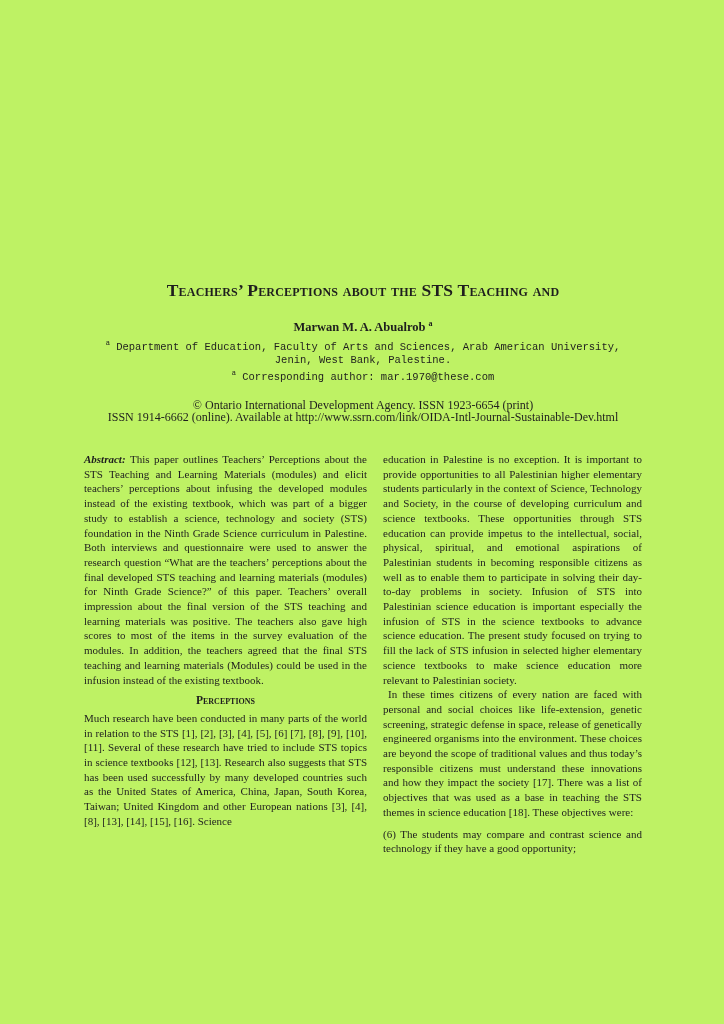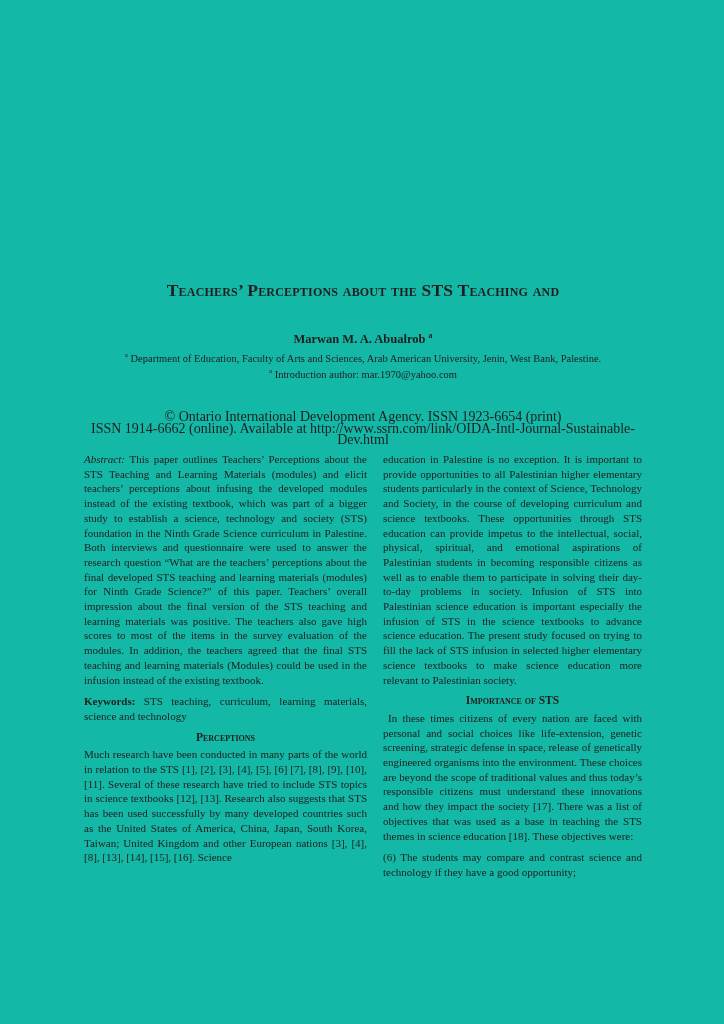--- a/index.html
+++ b/index.html
@@ -4,61 +4,62 @@
 <style>
   html, body {
     margin: 0;
     padding: 0;
     background: #ffffff;
   }
   .page {
     position: relative;
     width: 724px;
     height: 1024px;
-    background: #14b8a6;
+    background: #bef264;
     font-family: "Liberation Serif", "DejaVu Serif", serif;
     color: #1e1e1e;
     overflow: hidden;
   }
   .header {
     position: absolute;
     top: 276px;
     left: 84px;
     width: 558px;
     text-align: center;
   }
   .paper-title {
     margin: 0;
     font-size: 17.5px;
     font-weight: bold;
     font-variant: small-caps;
     line-height: 28px;
     letter-spacing: 0.2px;
   }
   .author-line {
-    margin-top: 24px;
+    margin-top: 12px;
     font-size: 12.5px;
     font-weight: bold;
     line-height: 15px;
   }
   .author-line sup {
     font-size: 8px;
     font-weight: bold;
   }
   .affil-block {
     margin-top: 2px;
     font-size: 10.5px;
     line-height: 13px;
+    font-family: Liberation Mono, monospace;
   }
   .affil-block sup {
     font-size: 7px;
   }
   .copyright-block {
-    margin-top: 31px;
-    font-size: 14px;
+    margin-top: 17px;
+    font-size: 12px;
     line-height: 11.5px;
   }
   .columns {
     position: absolute;
     top: 452px;
     left: 84px;
     width: 558px;
     display: flex;
   }
   .col-left {
@@ -81,21 +82,21 @@
   }
   .section-heading {
     margin: 6px 0 3px 0;
     font-size: 11.5px;
     font-weight: bold;
     font-variant: small-caps;
     text-align: center;
     line-height: 14.7px;
   }
   .abstract-label {
-    font-weight: normal;
+    font-weight: bold;
     font-style: italic;
   }
   .keywords-label {
     font-weight: bold;
   }
   .indent-first {
     text-indent: 5px;
   }
 </style>
 </head>
@@ -108,45 +109,43 @@
       <span>Teachers’ Perceptions about the STS Teaching and</span><br>
     </h1>
 
     <div class="author-line">
       <span>Marwan M. A. Abualrob</span>
       <sup>a</sup>
     </div>
 
     <div class="affil-block">
       <div><sup>a</sup> <span>Department of Education, Faculty of Arts and Sciences, Arab American University, Jenin, West Bank, Palestine.</span></div>
-      <div><sup>a</sup> <span>Introduction author: mar.1970@yahoo.com</span></div>
+      <div><sup>a</sup> <span>Corresponding author: mar.1970@these.com</span></div>
     </div>
 
     <div class="copyright-block">
       <div>© Ontario International Development Agency. ISSN 1923-6654 (print)</div>
       <div>ISSN 1914-6662 (online). Available at http://www.ssrn.com/link/OIDA-Intl-Journal-Sustainable-Dev.html</div>
     </div>
   </div>
 
   <div class="columns">
 
     <div class="col-left">
       <p><span class="abstract-label">Abstract:</span> <span>This paper outlines Teachers’ Perceptions about the STS Teaching and Learning Materials (modules) and  elicit teachers’ perceptions about infusing the developed modules instead of the existing textbook, which was part of a bigger study to establish a science, technology and society (STS) foundation in the Ninth Grade Science curriculum in Palestine. Both interviews and questionnaire were used to answer the research question “What are the teachers’ perceptions about the final developed STS teaching and learning materials (modules) for Ninth Grade Science?” of this paper. Teachers’ overall impression about the final version of the STS teaching and learning materials was positive. The teachers also gave high scores to most of the items in the survey evaluation of the modules. In addition, the teachers agreed that the final STS teaching and learning materials (Modules) could be used in the infusion instead of the existing textbook.</span></p>
 
-      <p class="para-gap"><span class="keywords-label">Keywords:</span> <span>STS teaching, curriculum, learning materials, science and technology</span></p>
 
       <h2 class="section-heading">Perceptions</h2>
 
       <p>Much research have been conducted in many parts of the world in relation to the STS [1], [2], [3], [4], [5], [6] [7], [8], [9], [10], [11]. Several of these research have tried to include STS topics in science textbooks [12], [13]. Research also suggests that STS has been used successfully by many developed countries such as the United States of America, China, Japan, South Korea, Taiwan; United Kingdom and other European nations [3], [4], [8], [13], [14], [15], [16]. Science</p>
     </div>
 
     <div class="col-right">
       <p>education in Palestine is no exception. It is important to provide opportunities to all Palestinian higher elementary students particularly in the context of Science, Technology and Society, in the course of developing curriculum and science textbooks. These opportunities through STS education can provide impetus to the intellectual, social, physical, spiritual, and emotional aspirations of Palestinian students in becoming responsible citizens as well as to enable them to participate in solving their day-to-day problems in society. Infusion of STS into Palestinian science education is important especially the infusion of STS in the science textbooks to advance science education. The present study focused on trying to fill the lack of STS infusion in selected higher elementary science textbooks to make science education more relevant to Palestinian society.</p>
 
-      <h2 class="section-heading">Importance of STS</h2>
 
       <p class="indent-first">In these times citizens of every nation are faced with personal and social choices like life-extension, genetic screening, strategic defense in space, release of genetically engineered organisms into the environment. These choices are beyond the scope of traditional values and thus today’s responsible citizens must understand these innovations and how they impact the society [17]. There was a list of objectives that was used as a base in teaching the STS themes in science education [18]. These objectives were:</p>
 
       <p class="para-gap">(6) The students may compare and contrast science and technology if they have a good opportunity;</p>
     </div>
 
   </div>
 
 </div>
 

